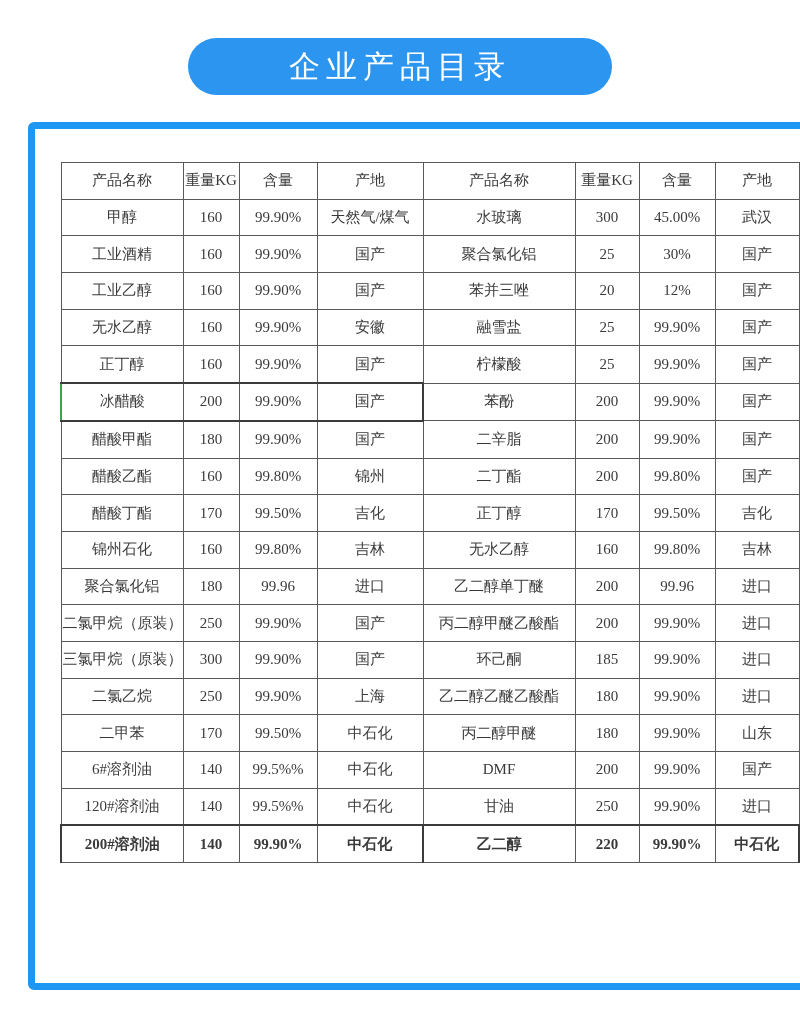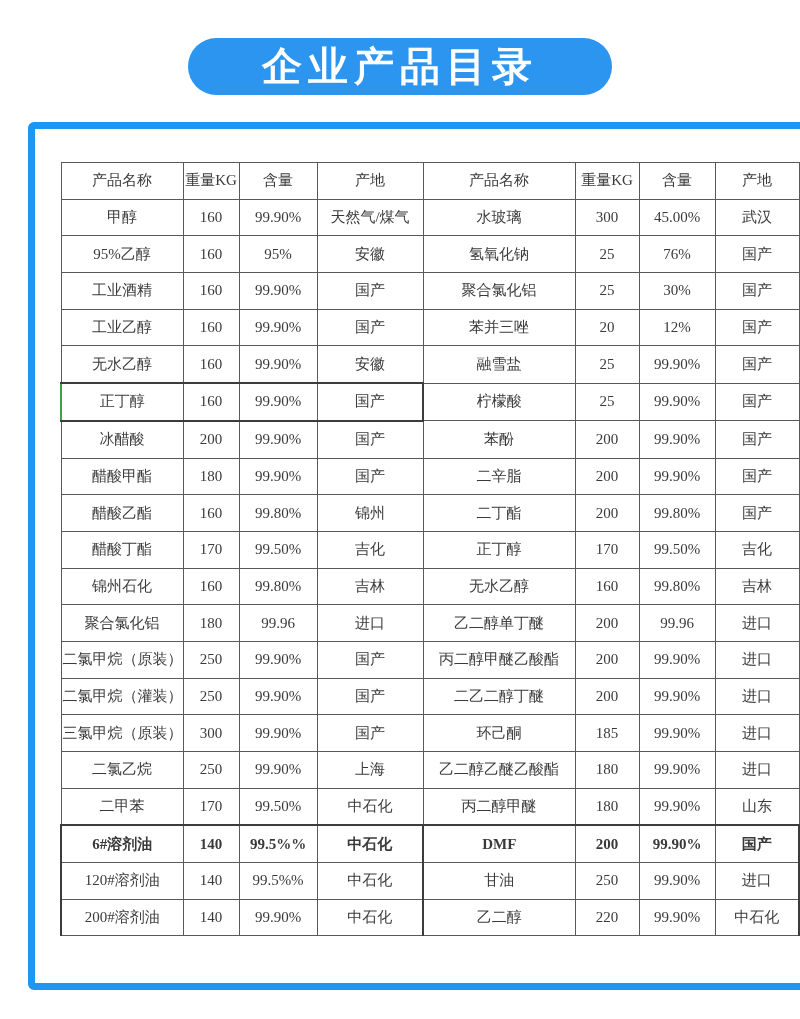--- a/index.html
+++ b/index.html
@@ -11,22 +11,22 @@
   }
   .banner{
     position:absolute;left:188px;top:38px;
     width:424px;height:57px;
     background:var(--banner-blue,#2b95f0);
     border-radius:29px;
     display:flex;align-items:center;justify-content:center;
   }
   .banner-title{
     color:#ffffff;
-    font-size:40px;
-    font-weight:bold;
+    font-size:31px;
+    font-weight:normal;
     letter-spacing:6px;
     font-family:"Liberation Sans","DejaVu Sans",sans-serif;
   }
   .frame{
     position:absolute;left:28px;top:122px;
     width:781px;height:868px;
     box-sizing:border-box;
     border:7px solid var(--frame-blue,#1e97f3);
     border-radius:6px;
     background:#ffffff;
@@ -95,30 +95,20 @@
           <td>甲醇</td>
           <td>160</td>
           <td>99.90%</td>
           <td>天然气/煤气</td>
           <td>水玻璃</td>
           <td>300</td>
           <td>45.00%</td>
           <td>武汉</td>
         </tr>
         <tr>
-          <td>95%乙醇</td>
-          <td>160</td>
-          <td>95%</td>
-          <td>安徽</td>
-          <td>氢氧化钠</td>
-          <td>25</td>
-          <td>76%</td>
-          <td>国产</td>
-        </tr>
-        <tr>
           <td>工业酒精</td>
           <td>160</td>
           <td>99.90%</td>
           <td>国产</td>
           <td>聚合氯化铝</td>
           <td>25</td>
           <td>30%</td>
           <td>国产</td>
         </tr>
         <tr>
@@ -215,30 +205,20 @@
           <td>二氯甲烷（原装）</td>
           <td>250</td>
           <td>99.90%</td>
           <td>国产</td>
           <td>丙二醇甲醚乙酸酯</td>
           <td>200</td>
           <td>99.90%</td>
           <td>进口</td>
         </tr>
         <tr>
-          <td>二氯甲烷（灌装）</td>
-          <td>250</td>
-          <td>99.90%</td>
-          <td>国产</td>
-          <td>二乙二醇丁醚</td>
-          <td>200</td>
-          <td>99.90%</td>
-          <td>进口</td>
-        </tr>
-        <tr>
           <td>三氯甲烷（原装）</td>
           <td>300</td>
           <td>99.90%</td>
           <td>国产</td>
           <td>环己酮</td>
           <td>185</td>
           <td>99.90%</td>
           <td>进口</td>
         </tr>
         <tr>

